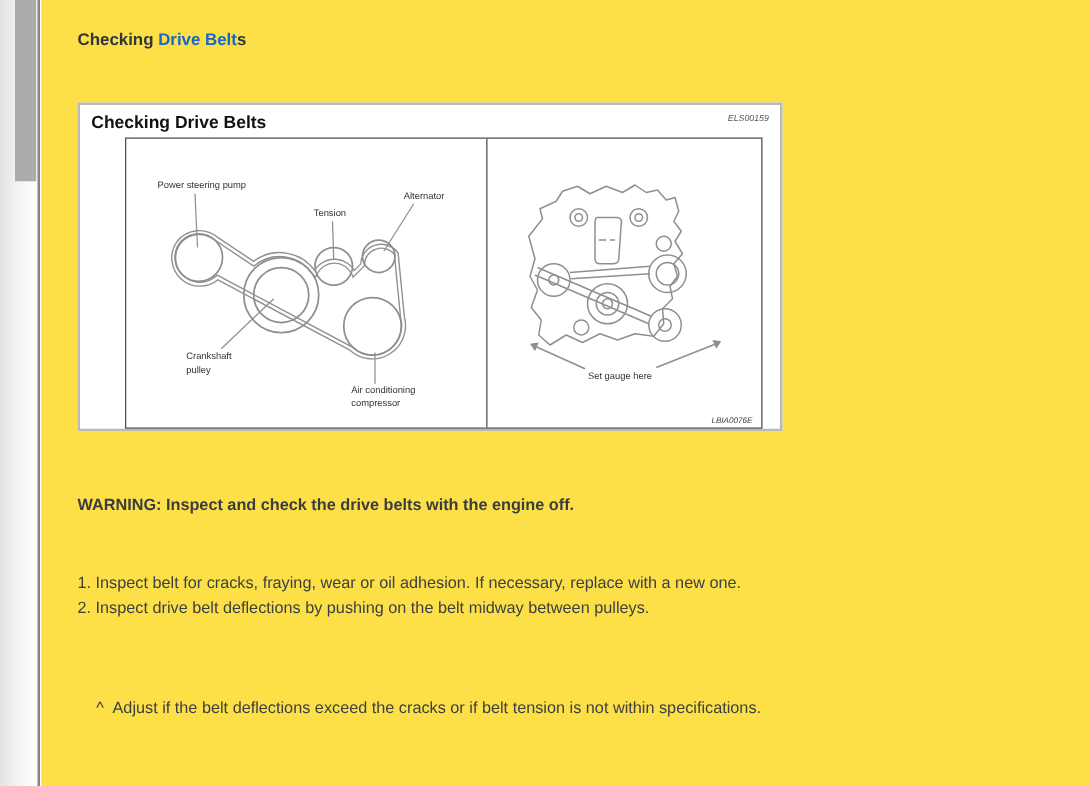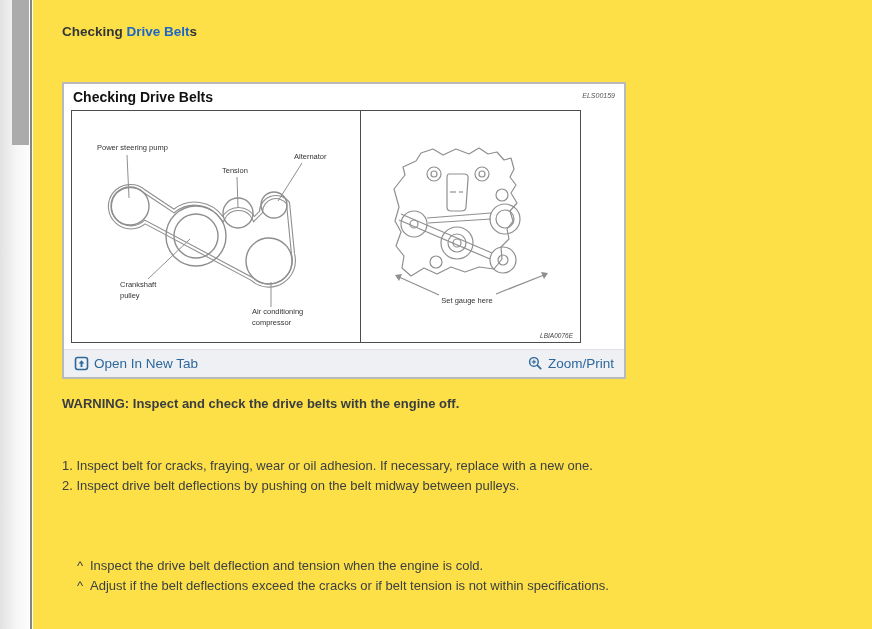--- a/index.html
+++ b/index.html
@@ -8,21 +8,21 @@
   .scroll-thumb{position:absolute;left:12px;top:0;width:17px;height:145px;background:#ababab;}
   .strip-border{position:absolute;left:30px;top:0;width:2px;height:629px;background:#858585;}
   .content{position:absolute;left:33px;top:0;right:0;bottom:0;background:#fde047;}
   .page-title{position:absolute;left:29px;top:24px;font-size:13.5px;font-weight:bold;color:#333639;}
   .page-title a{color:#1b66c9;text-decoration:none;cursor:pointer;}
 
   .figure{position:absolute;left:29px;top:82px;width:560px;border:2px solid #b9b9b9;background:#fff;}
   .fig-header{display:flex;justify-content:space-between;align-items:flex-start;padding:5px 9px 0 9px;height:19px;}
   .fig-title{font-size:14px;font-weight:bold;color:#111;}
   .fig-code{font-size:7px;font-style:italic;color:#555;padding-top:3px;}
-  .fig-frame{margin:2px 0 0 7px;width:508px;height:231px;border:1px solid #4d4d4d;display:flex;background:#fff;}
+  .fig-frame{margin:2px 0 0 36px;width:508px;height:231px;border:1px solid #4d4d4d;display:flex;background:#fff;}
   .panel-left{width:288px;height:231px;border-right:1px solid #4d4d4d;}
   .panel-right{width:219px;height:231px;}
   .fig-footer{margin-top:6px;height:27px;background:#eef0f3;border-top:1px solid #dfe1e4;display:flex;justify-content:space-between;align-items:center;padding:0 10px;}
   .fig-link{display:flex;align-items:center;gap:5px;color:#2d689c;font-size:13.5px;cursor:pointer;text-decoration:none;}
 
   .warning{position:absolute;left:29px;top:396px;width:620px;font-size:13px;font-weight:bold;color:#3a3d40;}
   .steps{position:absolute;left:29px;top:456px;width:640px;font-size:13px;color:#3d4043;line-height:20px;}
   .steps .indent{padding-left:13px;}
   .steps a{color:#3b7cd3;text-decoration:none;cursor:pointer;}
   .note{position:absolute;left:44px;top:556px;width:640px;font-size:13px;color:#3d4043;line-height:20px;}
@@ -110,46 +110,26 @@
           </g>
           <g fill="#8f8f8f" stroke="none">
             <polygon points="34,164 41,163 38,170"></polygon>
             <polygon points="187,162 180,161 183,168"></polygon>
           </g>
           <text x="106" y="192" text-anchor="middle" font-size="7.5" fill="#333">Set gauge here</text>
           <text x="212" y="227" text-anchor="end" font-size="6.5" font-style="italic" fill="#444">LBIA0076E</text>
         </svg>
       </div>
     </div>
-    <div class="fig-footer">
-      <a class="fig-link">
-        <svg width="15" height="15" viewBox="0 0 16 16">
-          <rect x="1.6" y="1.6" width="12.8" height="12.8" rx="2.4" fill="none" stroke="#2d689c" stroke-width="1.7"></rect>
-          <polygon points="8,4.6 11,8 5,8" fill="#2d689c"></polygon>
-          <rect x="7" y="7.4" width="2" height="4.4" fill="#2d689c"></rect>
-        </svg>
-        <span>Open In New Tab</span>
-      </a>
-      <a class="fig-link">
-        <svg width="15" height="15" viewBox="0 0 16 16">
-          <circle cx="6.3" cy="6.3" r="4.6" fill="none" stroke="#2d689c" stroke-width="1.5"></circle>
-          <line x1="4" y1="6.3" x2="8.6" y2="6.3" stroke="#2d689c" stroke-width="1.2"></line>
-          <line x1="6.3" y1="4" x2="6.3" y2="8.6" stroke="#2d689c" stroke-width="1.2"></line>
-          <line x1="9.8" y1="9.8" x2="14" y2="14" stroke="#2d689c" stroke-width="1.8"></line>
-        </svg>
-        <span>Zoom/Print</span>
-      </a>
-    </div>
   </div>
 
   <div class="warning">WARNING: Inspect and check the drive belts with the engine off.</div>
 
   <div class="steps">
     <div>1. Inspect belt for cracks, fraying, wear or oil adhesion. If necessary, replace with a new one.</div>
     <div>2. Inspect drive belt deflections by pushing on the belt midway between pulleys.</div>
   </div>
 
   <div class="note">
-    <div><span class="marker">^</span><span>Inspect the drive belt deflection and tension when the engine is cold.</span></div>
     <div><span class="marker">^</span><span>Adjust if the belt deflections exceed the cracks or if belt tension is not within specifications.</span></div>
   </div>
 
 </div>
 
 </body></html>

